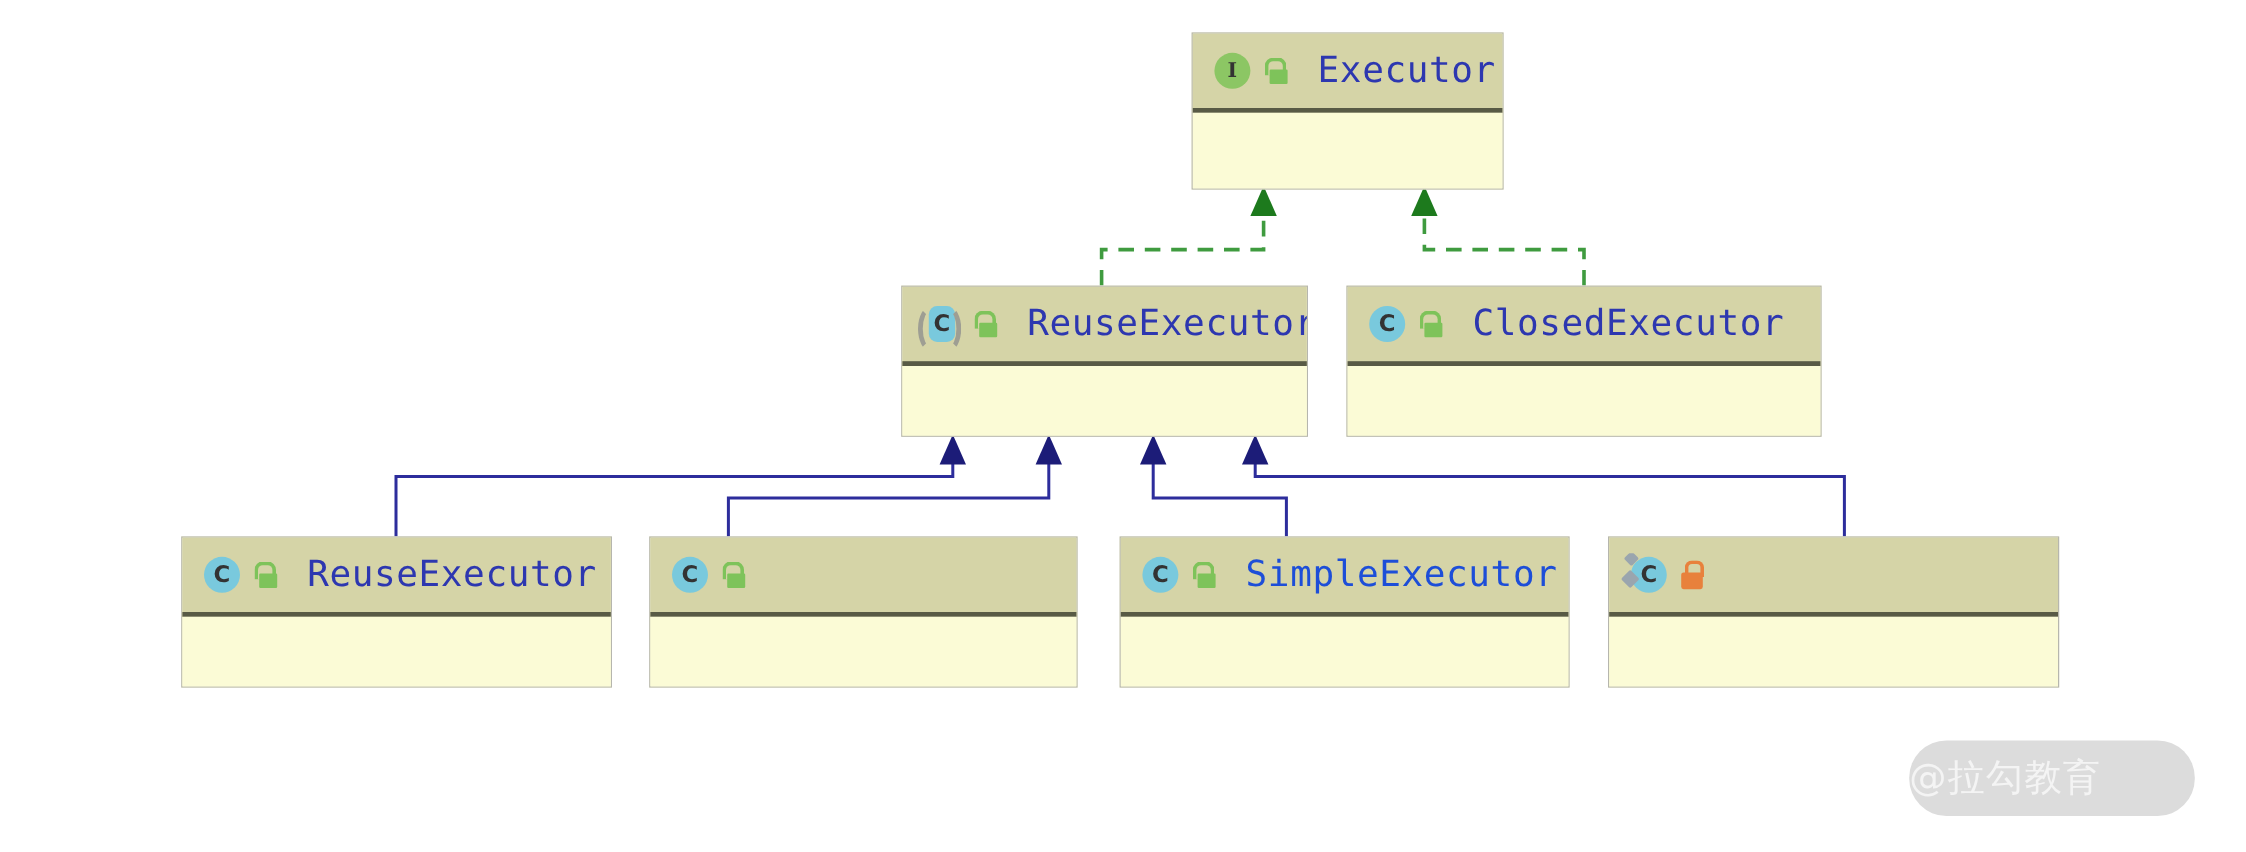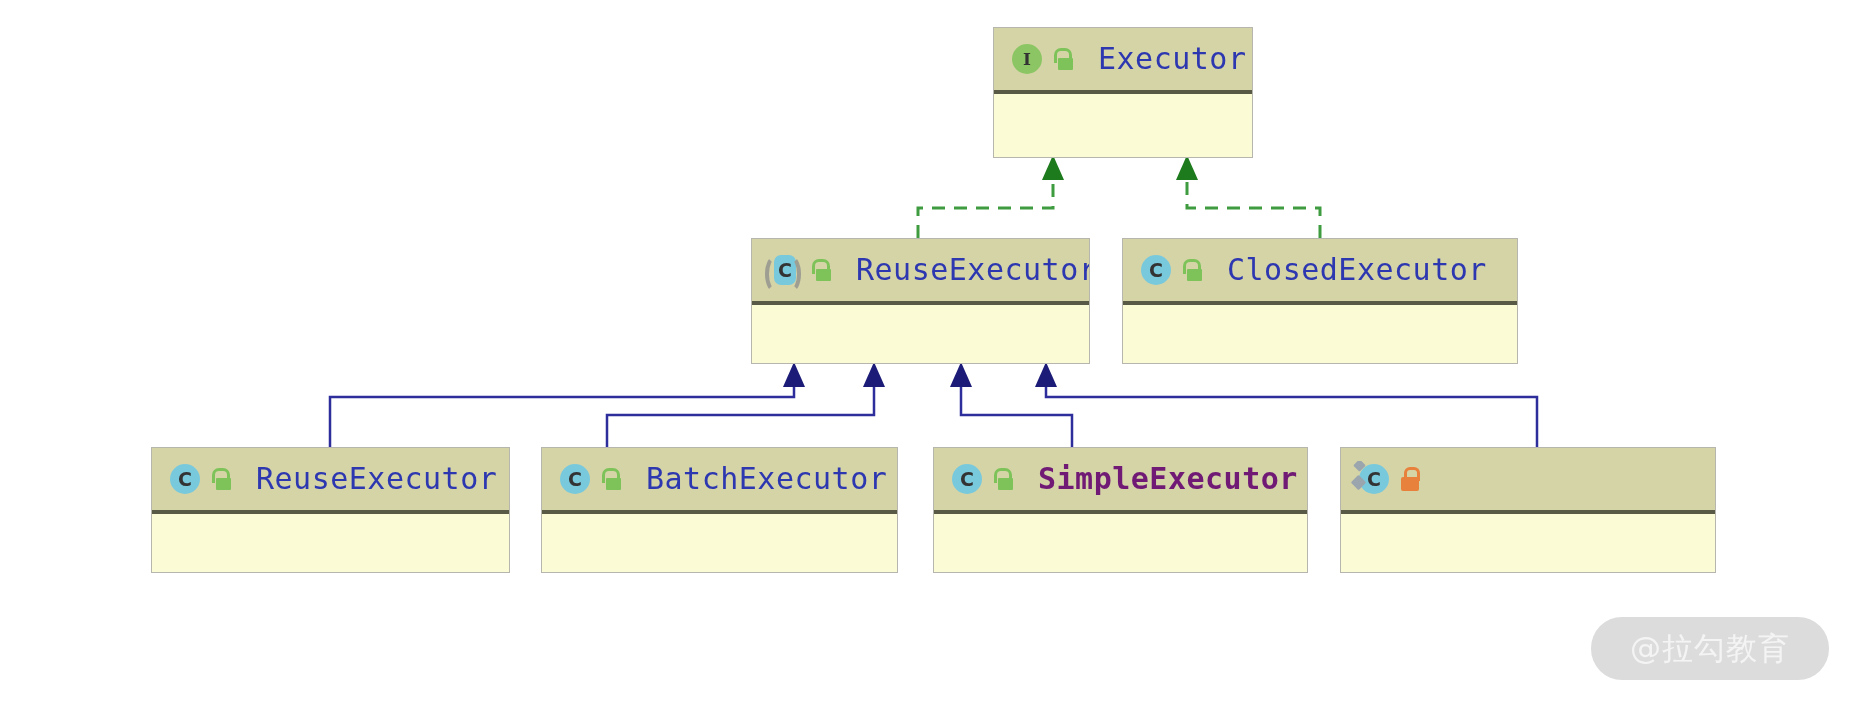--- a/index.html
+++ b/index.html
@@ -52,21 +52,21 @@
     height: calc(100% - 66px);
   }
   .cname {
     font-family: "DejaVu Sans Mono", monospace;
     font-size: 30px;
     letter-spacing: 0.5px;
     color: #2d37b0;
     margin-left: 22px;
     line-height: 1;
   }
-  .cname.dark { color: #701a75; font-weight: bold; }
+  .cname.dark { color: #1d4ed8; }
 
   
   .sym {
     position: relative;
     width: 34px;
     height: 34px;
     flex: 0 0 34px;
   }
   .sym .disc {
     position: absolute;
@@ -151,21 +151,20 @@
   #watermark {
     position: absolute;
     left: 1591px;
     top: 617px;
     width: 238px;
     height: 63px;
     background: #dcdcdc;
     border-radius: 31px;
     display: flex;
     align-items: center;
-    justify-content: center;
   }
   #watermark span {
     font-family: "DejaVu Sans", sans-serif;
     font-size: 31px;
     color: #f4f4f4;
     letter-spacing: 1px;
     line-height: 1;
   }
 </style>
 </head>
@@ -279,21 +278,20 @@
   <div class="umlbox" style="left:541px; top:447px; width:357px; height:126px;">
     <div class="hdr">
       <span class="sym cls">
         <span class="disc"></span>
         <span class="glyph">C</span>
       </span>
       <span class="lock">
         <span class="shackle"></span>
           <span class="bodyb"></span>
       </span>
-      <span class="cname">BatchExecutor</span>
     </div>
     <div class="body"></div>
   </div>
 
   <div class="umlbox" style="left:933px; top:447px; width:375px; height:126px;">
     <div class="hdr">
       <span class="sym cls">
         <span class="disc"></span>
         <span class="glyph">C</span>
       </span>

